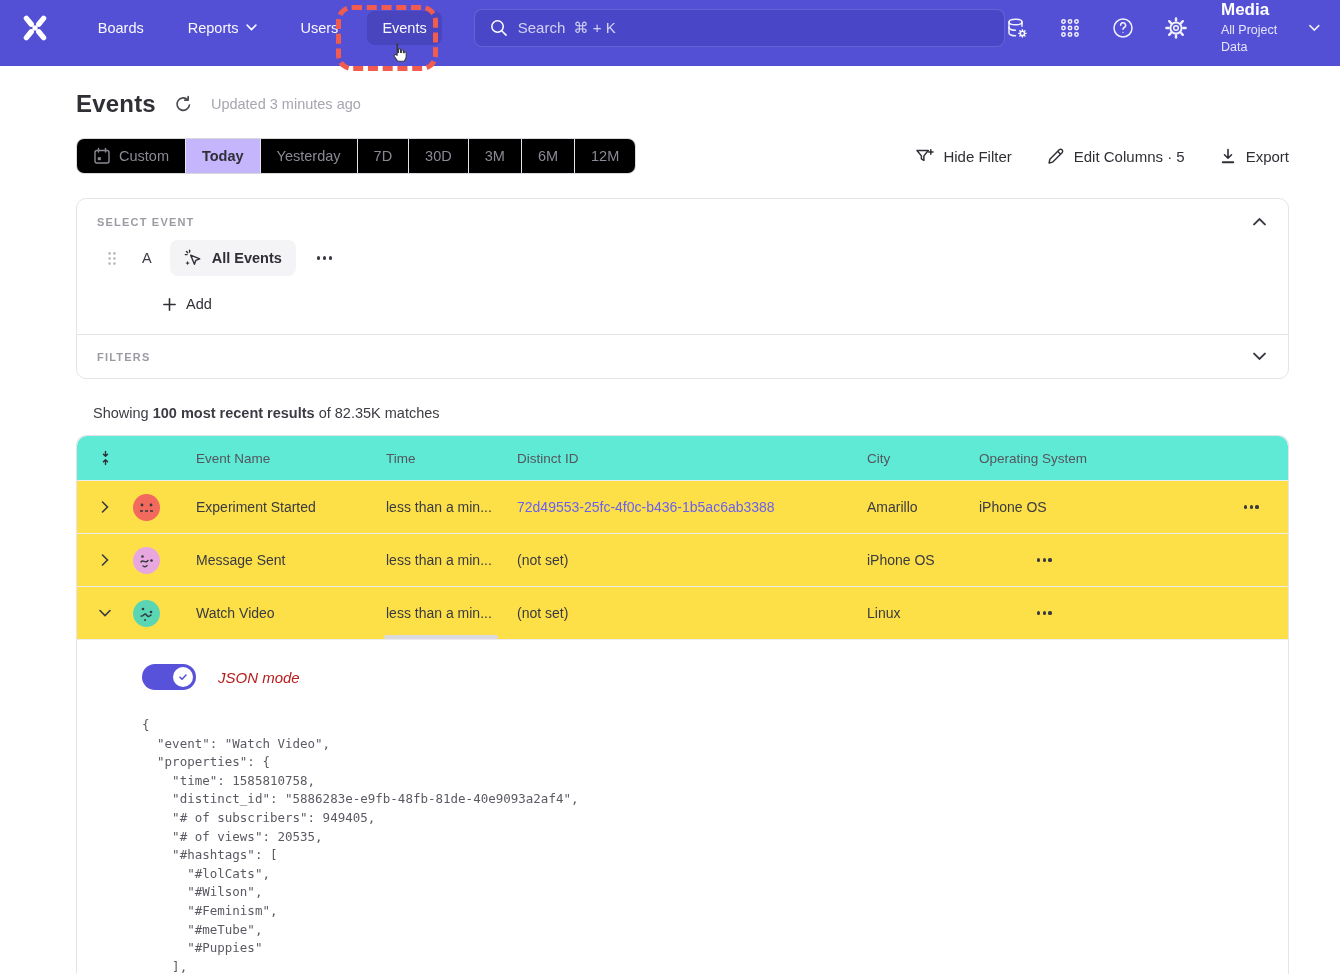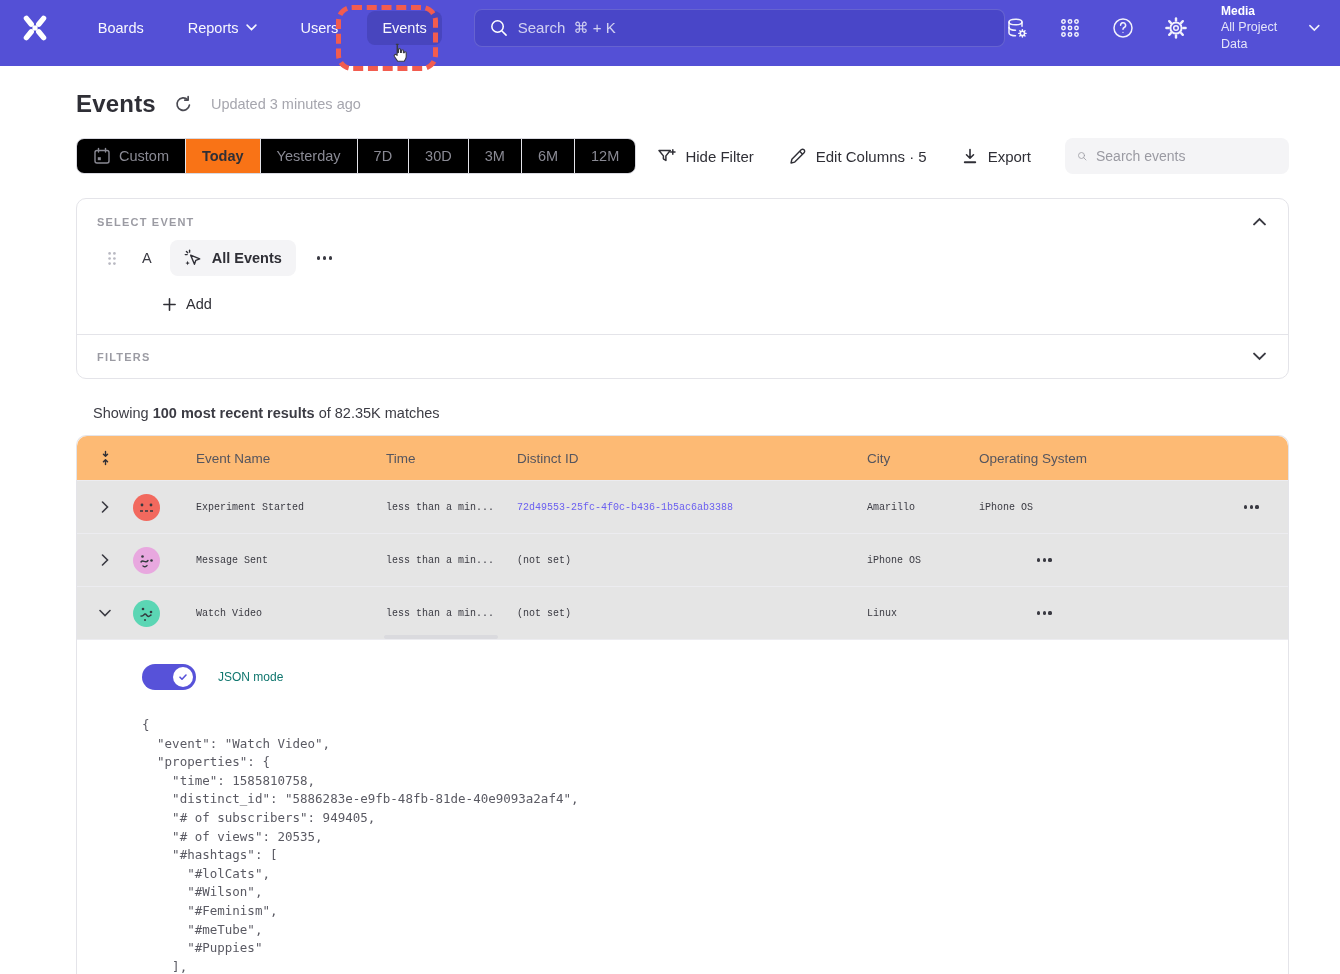--- a/index.html
+++ b/index.html
@@ -18,41 +18,41 @@
   .nav-link.active { background:#4845BE; }
   .nav-search { margin-left:32px; width:549px; height:38px; background:#4946C8;
     border:1px solid rgba(255,255,255,.16); border-radius:8px; display:flex; align-items:center;
     padding:0 14px; gap:10px; }
   .nav-search input { flex:1; background:transparent; border:none; outline:none; color:#fff;
     font-size:15px; font-family:"Liberation Sans", sans-serif; }
   .nav-search input::placeholder { color:rgba(255,255,255,.75); }
   .nav-right { margin-left:auto; display:flex; align-items:center; gap:29px; }
   .nav-icon { width:24px; height:24px; color:rgba(255,255,255,.92); cursor:pointer; }
   .project { display:flex; align-items:center; gap:12px; cursor:pointer; margin-left:4px; }
-  .project-name { font-size:12px; font-weight:700; line-height:1.35; }
+  .project-name { font-size:17px; font-weight:700; line-height:1.35; }
   .project-scope { font-size:12.5px; color:rgba(255,255,255,.85); line-height:1.35; }
 
   
   .annotation { position:absolute; left:336px; top:5px; width:102px; height:66px;
     border:5px dashed #F25C4F; border-radius:16px; pointer-events:none; z-index:30; }
   .cursor-hand { position:absolute; left:388px; top:42px; z-index:31; pointer-events:none; }
 
   
   .page { padding:0 51px 0 76px; }
   .title-row { margin-top:24px; display:flex; align-items:center; gap:18px; }
   .h1 { font-size:24px; font-weight:700; color:#2f2f36; letter-spacing:.2px; }
   .refresh-btn { color:#4a4a52; cursor:pointer; }
   .updated { font-size:14.5px; color:#a6a6ae; }
 
   .controls-row { margin-top:20px; display:flex; align-items:center; justify-content:space-between; }
   .seg-group { display:flex; border:1px solid #d9d9e0; border-radius:8px; overflow:hidden; height:36px; }
   .seg { display:flex; align-items:center; gap:8px; padding:0 16px; font-size:14.5px; color:#8a8a94;
     cursor:pointer; background:#000000; white-space:nowrap; }
   .seg + .seg { border-left:1px solid #e4e4e9; }
-  .seg.active { background:#f97316; color:#2f2f36; font-weight:700; }
+  .seg.active { background:#c4b5fd; color:#2f2f36; font-weight:700; }
   .seg .cal { color:#8a8a94; }
 
   .toolbar { display:flex; align-items:center; gap:34px; }
   .tool-btn { display:flex; align-items:center; gap:9px; font-size:15px; font-weight:500;
     color:#2f2f36; cursor:pointer; white-space:nowrap; }
   .tool-btn svg { color:#2f2f36; }
   .search-events { width:224px; height:36px; background:#f4f4f6; border-radius:8px;
     display:flex; align-items:center; gap:9px; padding:0 12px; }
   .search-events input { flex:1; border:none; outline:none; background:transparent; font-size:14px;
     color:#3a3a42; font-family:"Liberation Sans", sans-serif; }
@@ -77,45 +77,45 @@
     font-size:14.5px; font-weight:500; color:#2f2f36; cursor:pointer; width:fit-content; }
   .filters-section { border-top:1px solid #e4e4e9; padding:15px 20px; }
 
   
   .showing { margin:26px 17px 14px; font-size:14.5px; color:#3c3c44; }
   .showing b { font-weight:700; }
 
   .table { border:1px solid #e4e4e9; border-radius:10px 10px 0 0; border-bottom:none; position:relative; }
   .tgrid { display:grid; grid-template-columns:56px 63px 190px 131px 350px 112px 207px 1fr;
     align-items:center; }
-  .thead { background:#fdba74; height:45px; border-radius:10px 10px 0 0; border-bottom:1px solid #ececf0;
+  .thead { background:#5eead4; height:45px; border-radius:10px 10px 0 0; border-bottom:1px solid #ececf0;
     font-size:13.5px; color:#55555e; }
   .thead .collapse-icon { justify-self:center; color:#2f2f36; cursor:pointer; }
-  .trow { height:53px; border-bottom:1px solid #ececf0; font-size:10px; color:#3a3a42; cursor:pointer; background:#e5e5e5;font-family:Liberation Mono, monospace; }
+  .trow { height:53px; border-bottom:1px solid #ececf0; font-size:14px; color:#3a3a42; cursor:pointer; background:#fde047; }
   .row-chev { justify-self:center; color:#3a3a42; }
   .avatar { width:27px; height:27px; border-radius:50%; position:relative; }
   .cell-link { color:#6A5FF0; text-decoration:none; }
   .cell-dots { justify-self:start; margin-left:52px; display:flex; gap:2.5px; padding:6px; cursor:pointer; }
   .cell-dots i { width:3.2px; height:3.2px; border-radius:50%; background:#3a3a42; }
   .hscroll-thumb { position:absolute; left:307px; top:199px; width:114px; height:4px;
     background:#dadade; border-radius:2px; }
 
   
   .detail { padding:24px 22px 40px 65px; }
   .detail-head { display:flex; align-items:center; justify-content:space-between; }
   .tabs { display:flex; border:1px solid #e0e0e6; border-radius:8px; overflow:hidden; height:35px; }
   .tab { display:flex; align-items:center; padding:0 16px; font-size:14px; color:#8a8a94;
     cursor:pointer; background:#fff; white-space:nowrap; }
   .tab + .tab { border-left:1px solid #e4e4e9; }
   .tab.active { background:#f4f4f6; color:#2f2f36; font-weight:700; }
   .json-toggle-wrap { display:flex; align-items:center; gap:22px; }
   .toggle { width:54px; height:26px; border-radius:13px; background:#5752D9; position:relative; cursor:pointer; }
   .toggle-knob { position:absolute; right:3px; top:3px; width:20px; height:20px; border-radius:50%;
     background:#fff; display:flex; align-items:center; justify-content:center; color:#5752D9; }
-  .json-mode-label { font-size:12px; color:#0f766e; }
+  .json-mode-label { font-size:15px; color:#b91c1c;font-style:italic; }
   .json-pre { margin-top:26px; font-family:"DejaVu Sans Mono", monospace; font-size:12.5px;
     line-height:18.6px; color:#5a5a63; white-space:pre; }
 </style>
 </head>
 <body>
 
 <header class="nav">
   <div class="logo">
     <svg width="30" height="30" viewBox="0 0 28 28" stroke="#fff" stroke-width="5" stroke-linecap="round">
       <line x1="6" y1="5" x2="10.5" y2="10.5"></line>
@@ -289,27 +289,20 @@
         </svg>
         <span>Edit Columns · 5</span>
       </div>
       <div class="tool-btn">
         <svg width="18" height="18" viewBox="0 0 18 18" fill="none" stroke="currentColor" stroke-linecap="round" stroke-linejoin="round">
           <path d="M9 2.5v8.5M5.5 7.8L9 11.2l3.5-3.4" stroke-width="1.6"></path>
           <path d="M3.8 15.3h10.4" stroke-width="2"></path>
         </svg>
         <span>Export</span>
       </div>
-      <div class="search-events">
-        <svg width="18" height="18" viewBox="0 0 20 20" fill="none" stroke="currentColor" stroke-width="1.6" stroke-linecap="round">
-            <circle cx="9" cy="9" r="6"></circle>
-            <line x1="13.6" y1="13.6" x2="18" y2="18"></line>
-          </svg>
-        <input type="text" placeholder="Search events" style="">
-      </div>
     </div>
   </div>
 
   <section class="card">
     <div class="card-section">
       <div class="section-head">
         <span class="section-label">SELECT EVENT</span>
         <span class="chev-btn">
           <svg width="13" height="9" viewBox="0 0 12 8" fill="none" stroke="currentColor" stroke-width="1.8" stroke-linecap="round">
               <path d="M1 6.7l5-5 5 5"></path>

